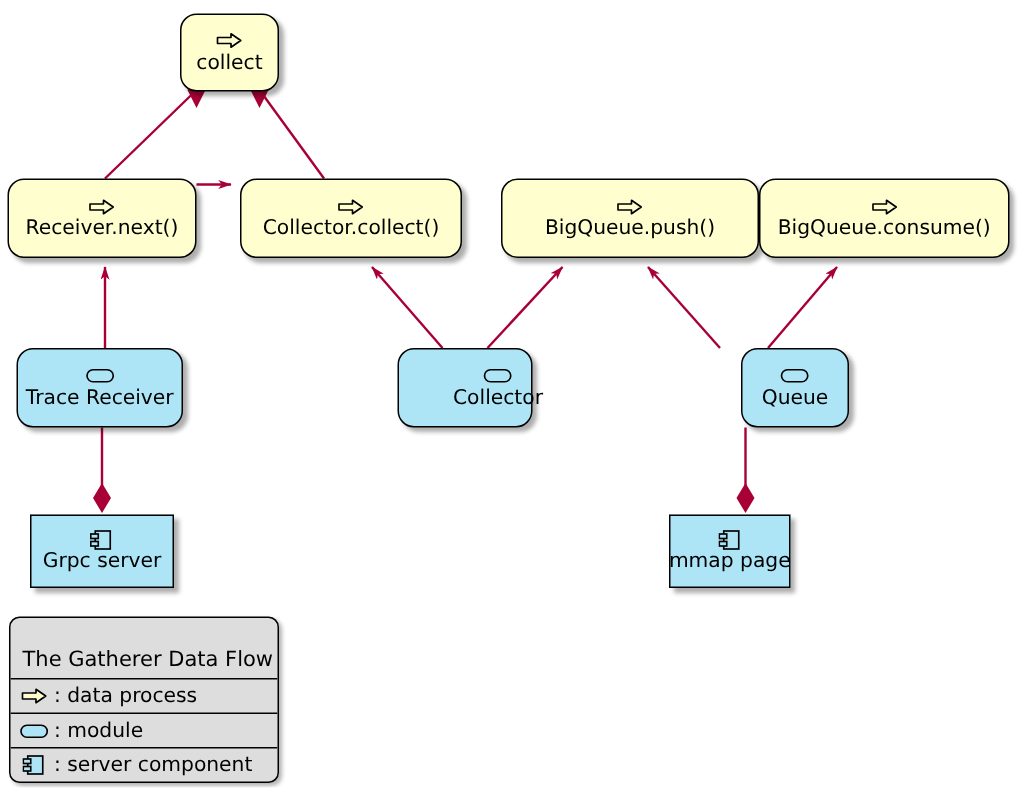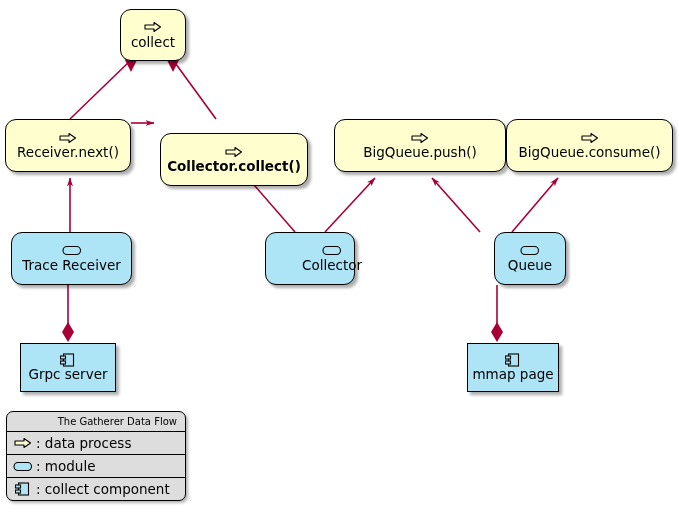--- a/index.html
+++ b/index.html
@@ -79,23 +79,23 @@
     width: 180px;
     box-sizing: border-box;
     background: #DDDDDD;
     border: 1.3px solid #000000;
     border-radius: 7px;
     box-shadow: 2px 2px 3px rgba(0,0,0,0.3);
     z-index: 6;
     overflow: hidden;
   }
   .legend-title {
-    font-size: 10px;
+    font-size: 14px;
     color: #000000;
-    padding: 4px 8px 4px 8px;
+    padding: 20px 8px 4px 8px;
     border-bottom: 1.3px solid #000000;
     white-space: nowrap;
     text-align: right;
   }
   .legend-row {
     display: flex;
     align-items: center;
     padding: 3px 20px 3px 6px;
     border-bottom: 1.3px solid #000000;
     white-space: nowrap;
@@ -182,21 +182,21 @@
 
   <div class="node process" style="left:5px; top:119px; width:126px; height:53px;">
     <span class="node-icon">
       <svg width="18" height="12" viewBox="0 0 18 12">
         <path d="M1,4 L10,4 L10,1.5 L16.5,6 L10,10.5 L10,8 L1,8 z" fill="#FEFECE" stroke="#000000" stroke-width="1.1" stroke-linejoin="round"></path>
       </svg>
     </span>
     <span class="node-label">Receiver.next()</span>
   </div>
 
-  <div class="node process" style="left:160px; top:133px; width:148px; height:53px;font-weight:bold;">
+  <div class="node process" style="left:160px; top:119px; width:148px; height:53px;">
     <span class="node-icon">
       <svg width="18" height="12" viewBox="0 0 18 12">
         <path d="M1,4 L10,4 L10,1.5 L16.5,6 L10,10.5 L10,8 L1,8 z" fill="#FEFECE" stroke="#000000" stroke-width="1.1" stroke-linejoin="round"></path>
       </svg>
     </span>
     <span class="node-label">Collector.collect()</span>
   </div>
 
   <div class="node process" style="left:334px; top:119px; width:172px; height:53px;">
     <span class="node-icon">
@@ -209,21 +209,21 @@
 
   <div class="node process" style="left:506px; top:119px; width:167px; height:53px;">
     <span class="node-icon">
       <svg width="18" height="12" viewBox="0 0 18 12">
         <path d="M1,4 L10,4 L10,1.5 L16.5,6 L10,10.5 L10,8 L1,8 z" fill="#FEFECE" stroke="#000000" stroke-width="1.1" stroke-linejoin="round"></path>
       </svg>
     </span>
     <span class="node-label">BigQueue.consume()</span>
   </div>
 
-  <div class="node module" style="left:11px; top:232px; width:121px; height:53px;">
+  <div class="node module" style="left:11px; top:232px; width:111px; height:53px;">
     <span class="node-icon">
       <svg width="20" height="11" viewBox="0 0 20 11">
         <rect x="1" y="1.5" width="17.5" height="8" rx="4" ry="4" fill="#ADE5F7" stroke="#000000" stroke-width="1.1"></rect>
       </svg>
     </span>
     <span class="node-label">Trace Receiver</span>
   </div>
 
   <div class="node module" style="left:265px; top:232px; width:90px; height:53px;padding-left:44px;">
     <span class="node-icon">
@@ -247,21 +247,21 @@
     <span class="node-icon">
       <svg width="16" height="14" viewBox="0 0 16 14">
         <rect x="3.5" y="1" width="10" height="12" fill="#ADE5F7" stroke="#000000" stroke-width="1.1"></rect>
         <rect x="0.5" y="3" width="5" height="3" fill="#ADE5F7" stroke="#000000" stroke-width="1.1"></rect>
         <rect x="0.5" y="8" width="5" height="3" fill="#ADE5F7" stroke="#000000" stroke-width="1.1"></rect>
       </svg>
     </span>
     <span class="node-label">Grpc server</span>
   </div>
 
-  <div class="node component" style="left:467px; top:343px; width:92px; height:49px;">
+  <div class="node component" style="left:446px; top:343px; width:81px; height:49px;">
     <span class="node-icon">
       <svg width="16" height="14" viewBox="0 0 16 14">
         <rect x="3.5" y="1" width="10" height="12" fill="#ADE5F7" stroke="#000000" stroke-width="1.1"></rect>
         <rect x="0.5" y="3" width="5" height="3" fill="#ADE5F7" stroke="#000000" stroke-width="1.1"></rect>
         <rect x="0.5" y="8" width="5" height="3" fill="#ADE5F7" stroke="#000000" stroke-width="1.1"></rect>
       </svg>
     </span>
     <span class="node-label">mmap page</span>
   </div>
 
@@ -287,17 +287,17 @@
     </div>
 
     <div class="legend-row">
       <span class="legend-icon">
         <svg width="16" height="14" viewBox="0 0 16 14">
           <rect x="3.5" y="1" width="10" height="12" fill="#ADE5F7" stroke="#000000" stroke-width="1.1"></rect>
           <rect x="0.5" y="3" width="5" height="3" fill="#ADE5F7" stroke="#000000" stroke-width="1.1"></rect>
           <rect x="0.5" y="8" width="5" height="3" fill="#ADE5F7" stroke="#000000" stroke-width="1.1"></rect>
         </svg>
       </span>
-      <span class="legend-text">: collect component</span>
+      <span class="legend-text">: server component</span>
     </div>
   </div>
 
 </div>
 
 </body></html>

